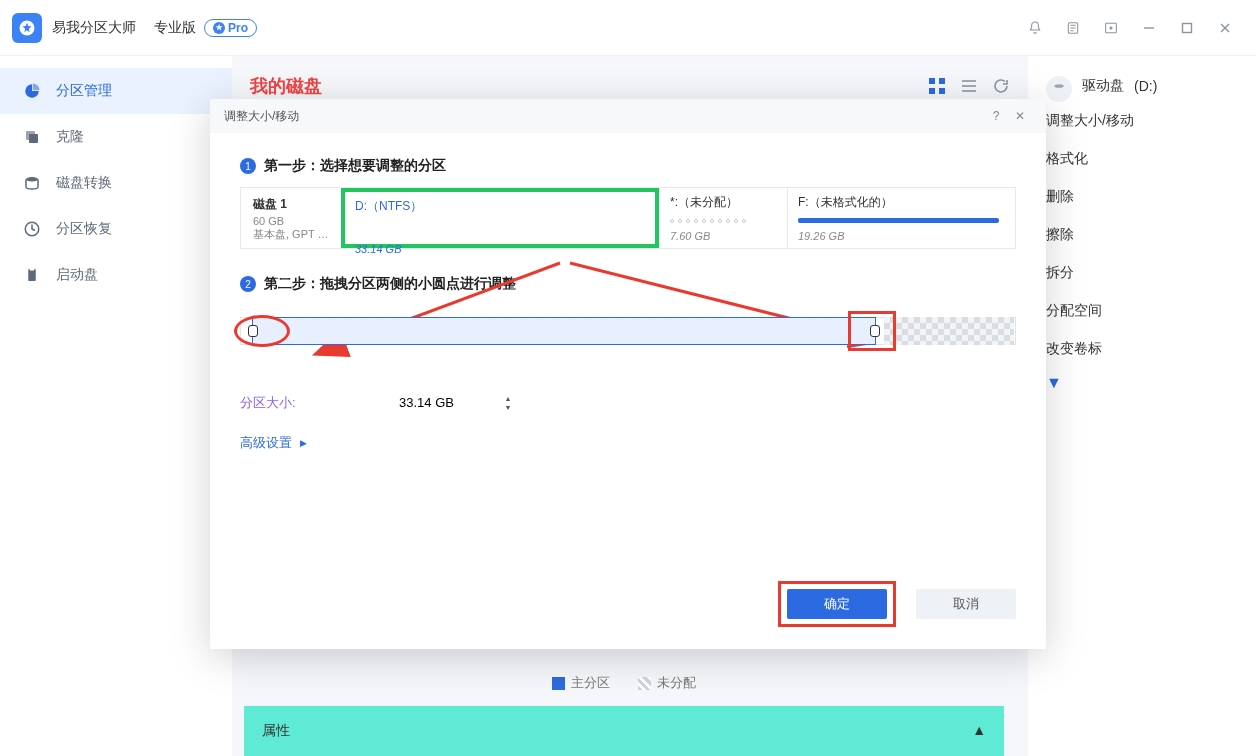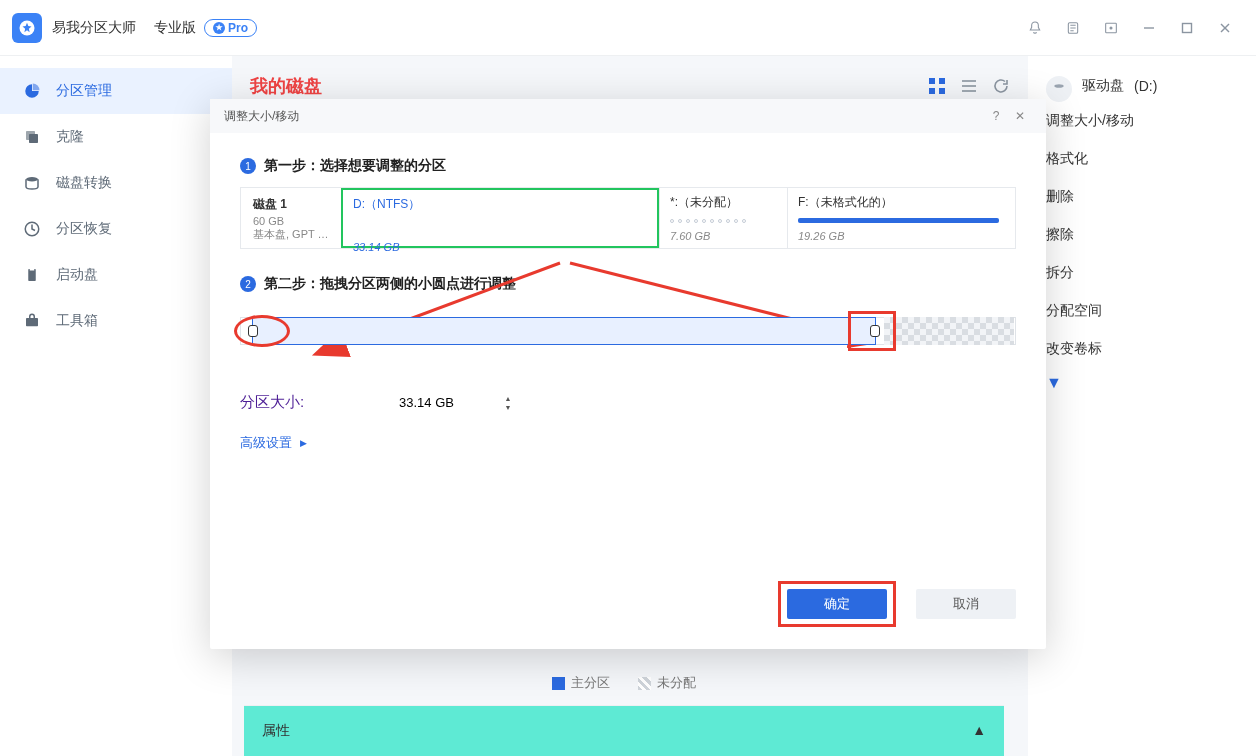--- a/index.html
+++ b/index.html
@@ -46,21 +46,21 @@
 .modal-body { flex: 1; padding: 24px 30px 12px; }
 
 .step-label { display: flex; align-items: center; gap: 8px; font-size: 14px; color: #222; margin-bottom: 12px; font-weight: 600; }
 .step-num { width: 16px; height: 16px; background: #2b6ae0; color: #fff; border-radius: 50%; font-size: 10px; display: flex; align-items: center; justify-content: center; font-weight: normal; }
 
 .disk-row { border: 1px solid #e6e9ed; border-radius: 0; display: flex; height: 62px; margin-bottom: 26px; }
 .disk-info { width: 100px; padding: 8px 12px; font-size: 12px; color: #333; }
 .disk-info .dn { font-weight: 600; margin-bottom: 2px; }
 .disk-info .ds { color: #888; font-size: 11px; }
 .part { border-left: 1px solid #e6e9ed; padding: 6px 10px; font-size: 12px; display: flex; flex-direction: column; justify-content: space-between; }
-.part.sel { border: 2px solid #22c55e; gap: 11px; }
+.part.sel { border: 4px solid #22c55e; gap: 11px; }
 .part-name { color: #333; }
 .part.sel .part-name { color: #2b6ae0; }
 .part-bar { height: 5px; background: #e6edf8; border-radius: 2px; margin: 3px 0; position: relative; overflow: hidden; }
 .part.sel .part-bar { background: #d5e3fb; }
 .part-bar .fill { position: absolute; left: 0; top: 0; bottom: 0; background: #2b6ae0; }
 .part-dots { display: flex; gap: 4px; }
 .part-dots span { width: 4px; height: 4px; border: 1px solid #c5ccd6; border-radius: 50%; }
 .part-size { color: #888; font-style: italic; font-size: 11px; }
 .part.sel .part-size { color: #2b6ae0; }
 
@@ -71,21 +71,21 @@
   background-size: 12px 12px; background-position: 0 0, 6px 6px; }
 .drag-fill { position: absolute; top: 12px; left: 12px; width: 624px; height: 28px; background: #e8f0ff; border: 1px solid #2b6ae0; }
 .drag-handle { position: absolute; top: 20px; width: 10px; height: 12px; background: #fff; border: 1.5px solid #333; border-radius: 3px; cursor: ew-resize; }
 .drag-handle.left { left: 8px; }
 .drag-handle.right { left: 630px; }
 .red-oval { position: absolute; border: 3px solid #e83a2e; border-radius: 50%; }
 .red-rect { position: absolute; border: 3px solid #e83a2e; }
 .arrow-svg { position: absolute; top: -48px; left: 60px; pointer-events: none; }
 
 .field-row { display: flex; align-items: center; gap: 40px; margin-bottom: 18px; }
-.field-label { font-size: 15px; color: #4c1d95; width: 110px; }
+.field-label { font-size: 13px; color: #8b5cf6; width: 110px; }
 .spinner { display: flex; align-items: center; border: 1px solid transparent; }
 .spinner input { width: 110px; padding: 5px 8px; font-size: 13px; border: none; outline: none; background: transparent; }
 .spin-btns { display: flex; flex-direction: column; }
 .spin-btns span { width: 14px; height: 9px; display: flex; align-items: center; justify-content: center; font-size: 7px; color: #555; cursor: pointer; line-height: 1; }
 
 .adv-link { color: #2b6ae0; font-size: 13px; cursor: pointer; display: flex; align-items: center; gap: 8px; }
 .adv-link .tri { font-size: 9px; }
 
 .modal-foot { padding: 16px 30px 22px; display: flex; justify-content: flex-end; gap: 20px; align-items: center; }
 .btn { width: 100px; height: 30px; font-size: 13px; display: flex; align-items: center; justify-content: center; cursor: pointer; border-radius: 2px; }
@@ -188,29 +188,20 @@
       <span>分区恢复</span>
     </div>
     <div class="side-item">
       <span class="side-icon">
           <svg viewBox="0 0 24 24" fill="currentColor">
             <rect x="7" y="4" width="10" height="16" rx="1"></rect>
             <rect x="9" y="2" width="6" height="4" fill="#fff"></rect>
           </svg>
         </span>
       <span>启动盘</span>
-    </div>
-    <div class="side-item">
-      <span class="side-icon">
-          <svg viewBox="0 0 24 24" fill="currentColor">
-            <rect x="4" y="8" width="16" height="11" rx="1"></rect>
-            <path d="M9 8V6a3 3 0 016 0v2" fill="none" stroke="currentColor" stroke-width="2"></path>
-          </svg>
-        </span>
-      <span>工具箱</span>
     </div>
   </div>
 
   <div class="content">
     <div class="panel-head">
       <span class="panel-title">我的磁盘</span>
       <div class="head-icons">
         <span class="hi active"><svg viewBox="0 0 18 18" fill="currentColor">
               <rect x="1" y="1" width="6" height="6"></rect>
               <rect x="1" y="11" width="6" height="6"></rect>

